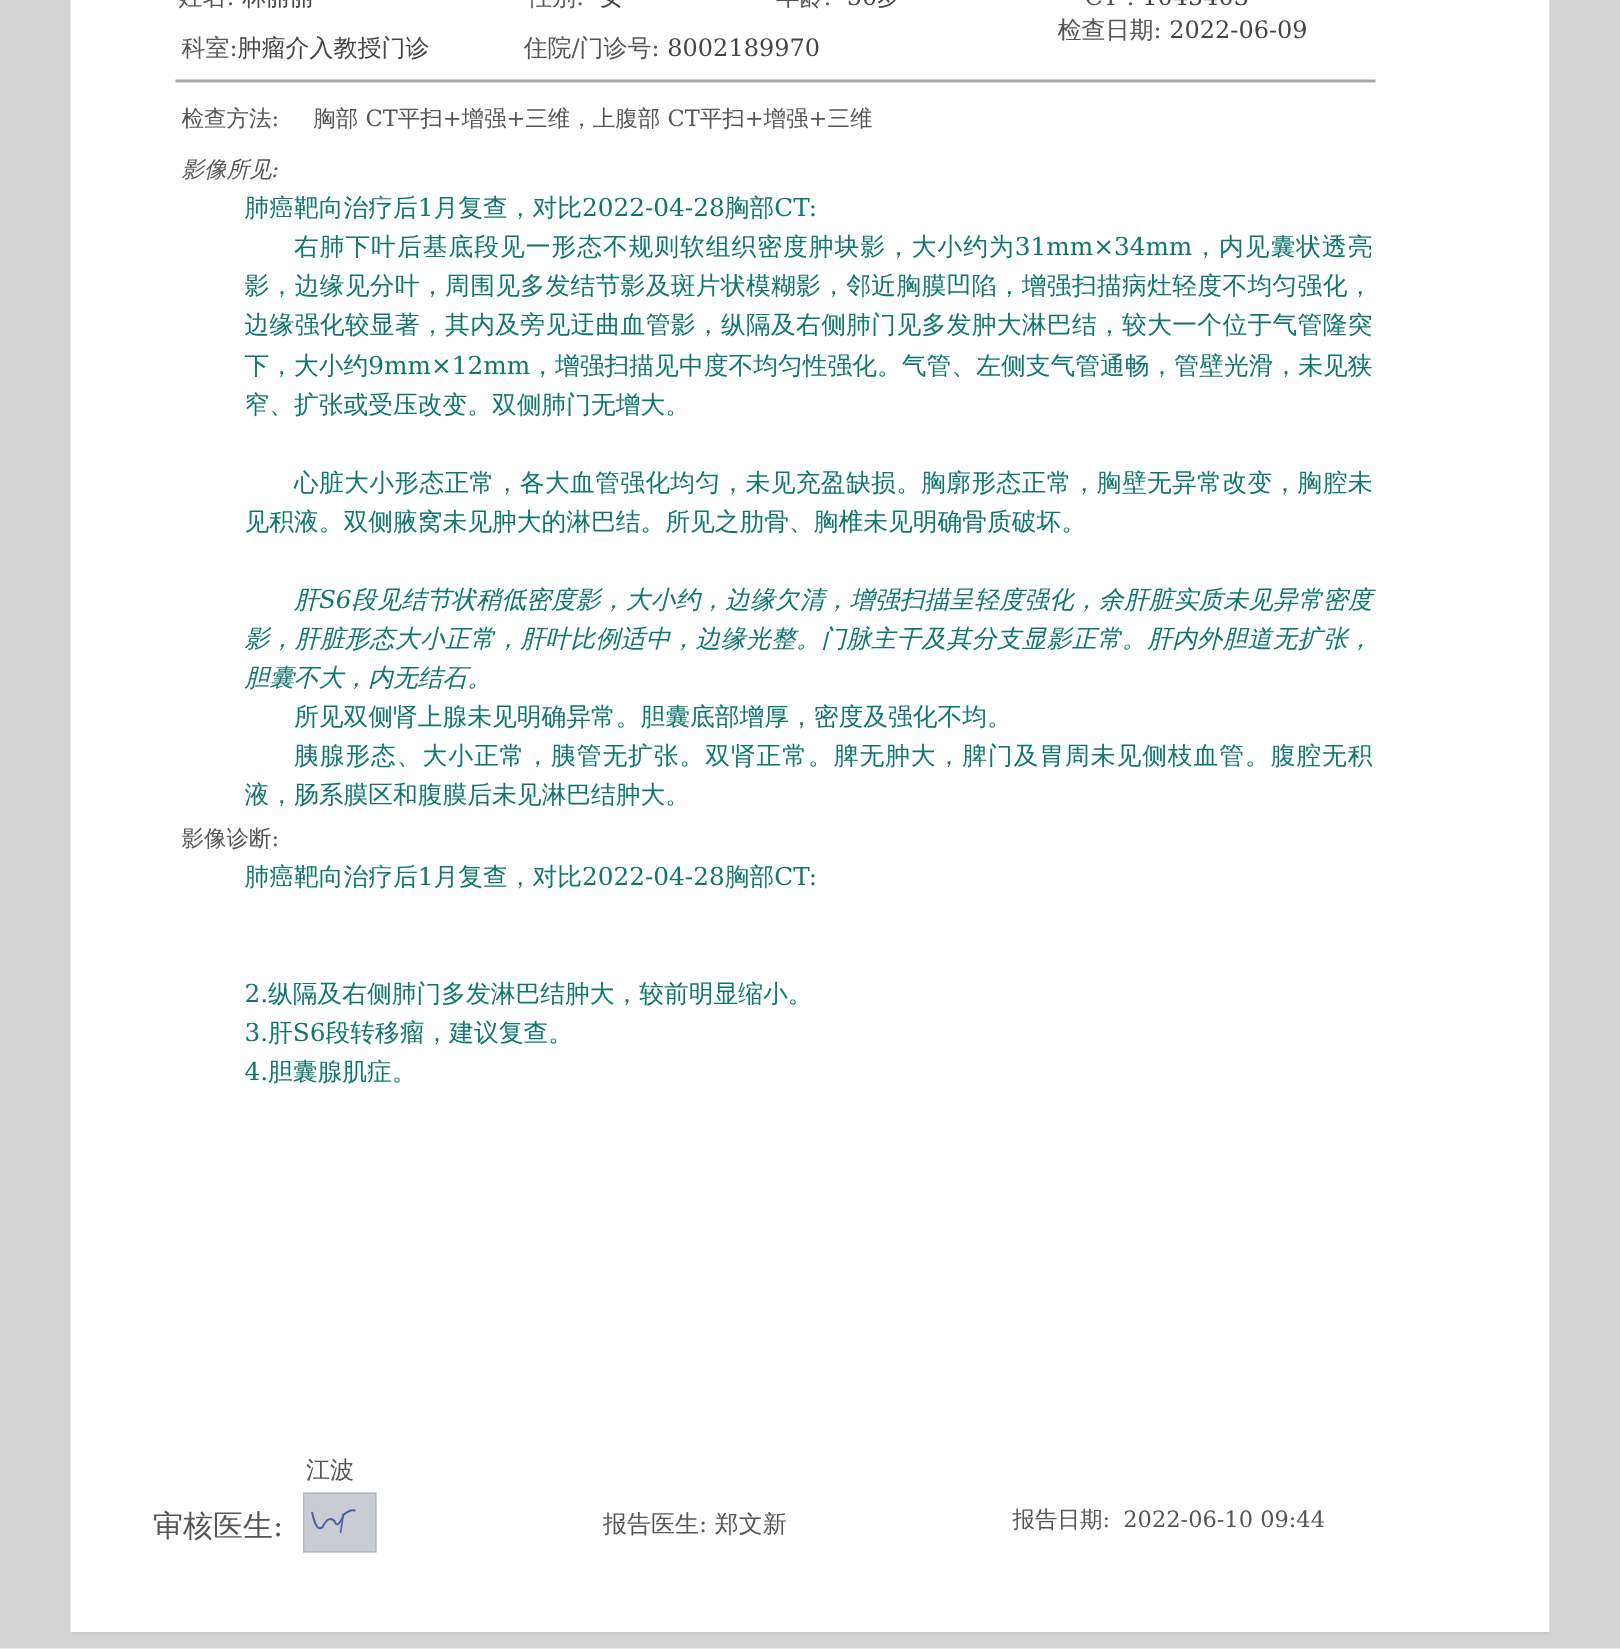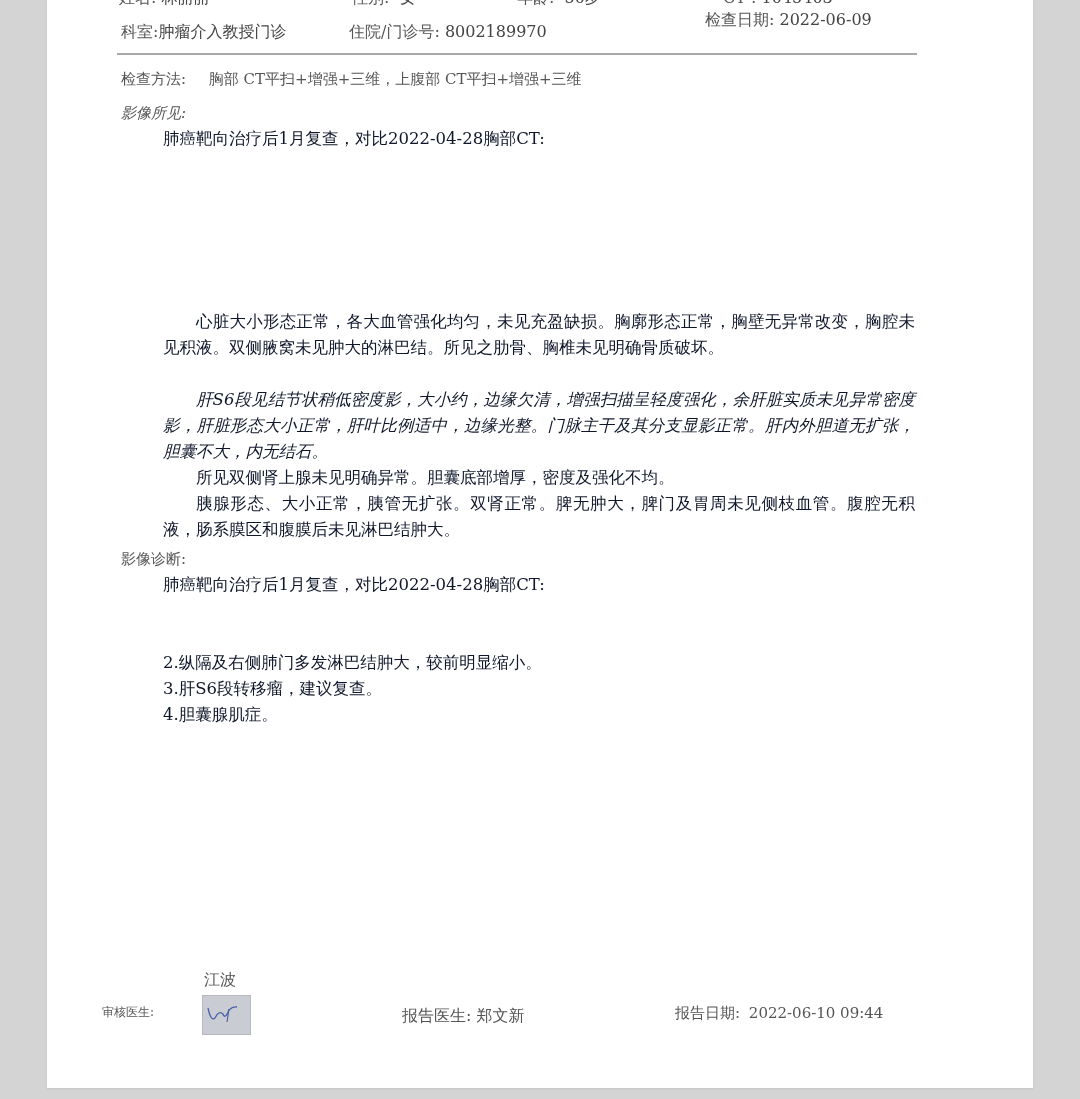--- a/index.html
+++ b/index.html
@@ -17,21 +17,21 @@
     box-shadow: 0 1px 2px rgba(0,0,0,0.08);
   }
   .abs { position: absolute; white-space: nowrap; }
   .hdr { font-size: 16px; color: #555; }
   .hdr .val { color: #444; }
   .rule {
     position: absolute; left: 70px; top: 73px; width: 800px; height: 2px;
     background: #a9a9a9;
   }
   .label { font-size: 15px; color: #555; }
-  .body-text { font-size: 16.5px; line-height: 26.2px; color: #0f172a; }
+  .body-text { font-size: 16.5px; line-height: 26.2px; color: #0f766e; }
   .para {
     position: absolute; left: 116px; width: 752px;
     text-indent: 2em; text-align: justify; white-space: normal;
   }
   .noindent { text-indent: 0; }
   .sig-img {
     position: absolute; left: 155px; top: 1015px; width: 47px; height: 38px;
     background: #c9cdd3; border: 1px solid #b5b9bf;
   }
   .sig-img svg { width: 100%; height: 100%; }
@@ -72,33 +72,34 @@
 
   <div class="rule"></div>
 
   <div class="abs label" style="left:74px; top:90px;">
     <span>检查方法:</span>
     <span style="margin-left:18px;">胸部 CT平扫+增强+三维，上腹部 CT平扫+增强+三维</span>
   </div>
 
   <div class="abs label" style="left:74px; top:124px;font-style:italic;">影像所见:</div>
   <div class="para body-text noindent" style="top:146px;">肺癌靶向治疗后1月复查，对比2022-04-28胸部CT:</div>
+  <div class="para body-text" style="top:172px;">右肺下叶后基底段见一形态不规则软组织密度肿块影，大小约为31mm×34mm，内见囊状透亮影，边缘见分叶，周围见多发结节影及斑片状模糊影，邻近胸膜凹陷，增强扫描病灶轻度不均匀强化，边缘强化较显著，其内及旁见迂曲血管影，纵隔及右侧肺门见多发肿大淋巴结，较大一个位于气管隆突下，大小约9mm×12mm，增强扫描见中度不均匀性强化。气管、左侧支气管通畅，管壁光滑，未见狭窄、扩张或受压改变。双侧肺门无增大。</div>
   <div class="para body-text" style="top:329px;">心脏大小形态正常，各大血管强化均匀，未见充盈缺损。胸廓形态正常，胸壁无异常改变，胸腔未见积液。双侧腋窝未见肿大的淋巴结。所见之肋骨、胸椎未见明确骨质破坏。</div>
   <div class="para body-text" style="top:407px;font-style:italic;">肝S6段见结节状稍低密度影，大小约，边缘欠清，增强扫描呈轻度强化，余肝脏实质未见异常密度影，肝脏形态大小正常，肝叶比例适中，边缘光整。门脉主干及其分支显影正常。肝内外胆道无扩张，胆囊不大，内无结石。</div>
   <div class="para body-text" style="top:485px;">所见双侧肾上腺未见明确异常。胆囊底部增厚，密度及强化不均。</div>
   <div class="para body-text" style="top:511px;">胰腺形态、大小正常，胰管无扩张。双肾正常。脾无肿大，脾门及胃周未见侧枝血管。腹腔无积液，肠系膜区和腹膜后未见淋巴结肿大。</div>
 
   <div class="abs label" style="left:74px; top:570px;">影像诊断:</div>
   <div class="para body-text noindent" style="top:592px;">肺癌靶向治疗后1月复查，对比2022-04-28胸部CT:</div>
   <div class="para body-text noindent" style="top:670px;">2.纵隔及右侧肺门多发淋巴结肿大，较前明显缩小。</div>
   <div class="para body-text noindent" style="top:696px;">3.肝S6段转移瘤，建议复查。</div>
   <div class="para body-text noindent" style="top:722px;">4.胆囊腺肌症。</div>
 
   <div class="abs label" style="left:157px; top:990px; font-size:16px;">江波</div>
-  <div class="abs label" style="left:55px; top:1024px; font-size:12px;">审核医生:</div>
+  <div class="abs label" style="left:55px; top:1024px; font-size:20px;">审核医生:</div>
   <div class="sig-img">
     <svg viewBox="0 0 47 38">
       <path d="M5 12 Q8 26 12 22 Q16 14 20 18 Q22 24 26 14 Q30 10 34 11" stroke="#4b5fa8" stroke-width="1.3" fill="none"></path>
       <path d="M26 13 L24 26" stroke="#4b5fa8" stroke-width="1.1" fill="none"></path>
     </svg>
   </div>
   <div class="abs label" style="left:355px; top:1026px; font-size:16px;">
     <span>报告医生:</span>
     <span>郑文新</span>
   </div>

